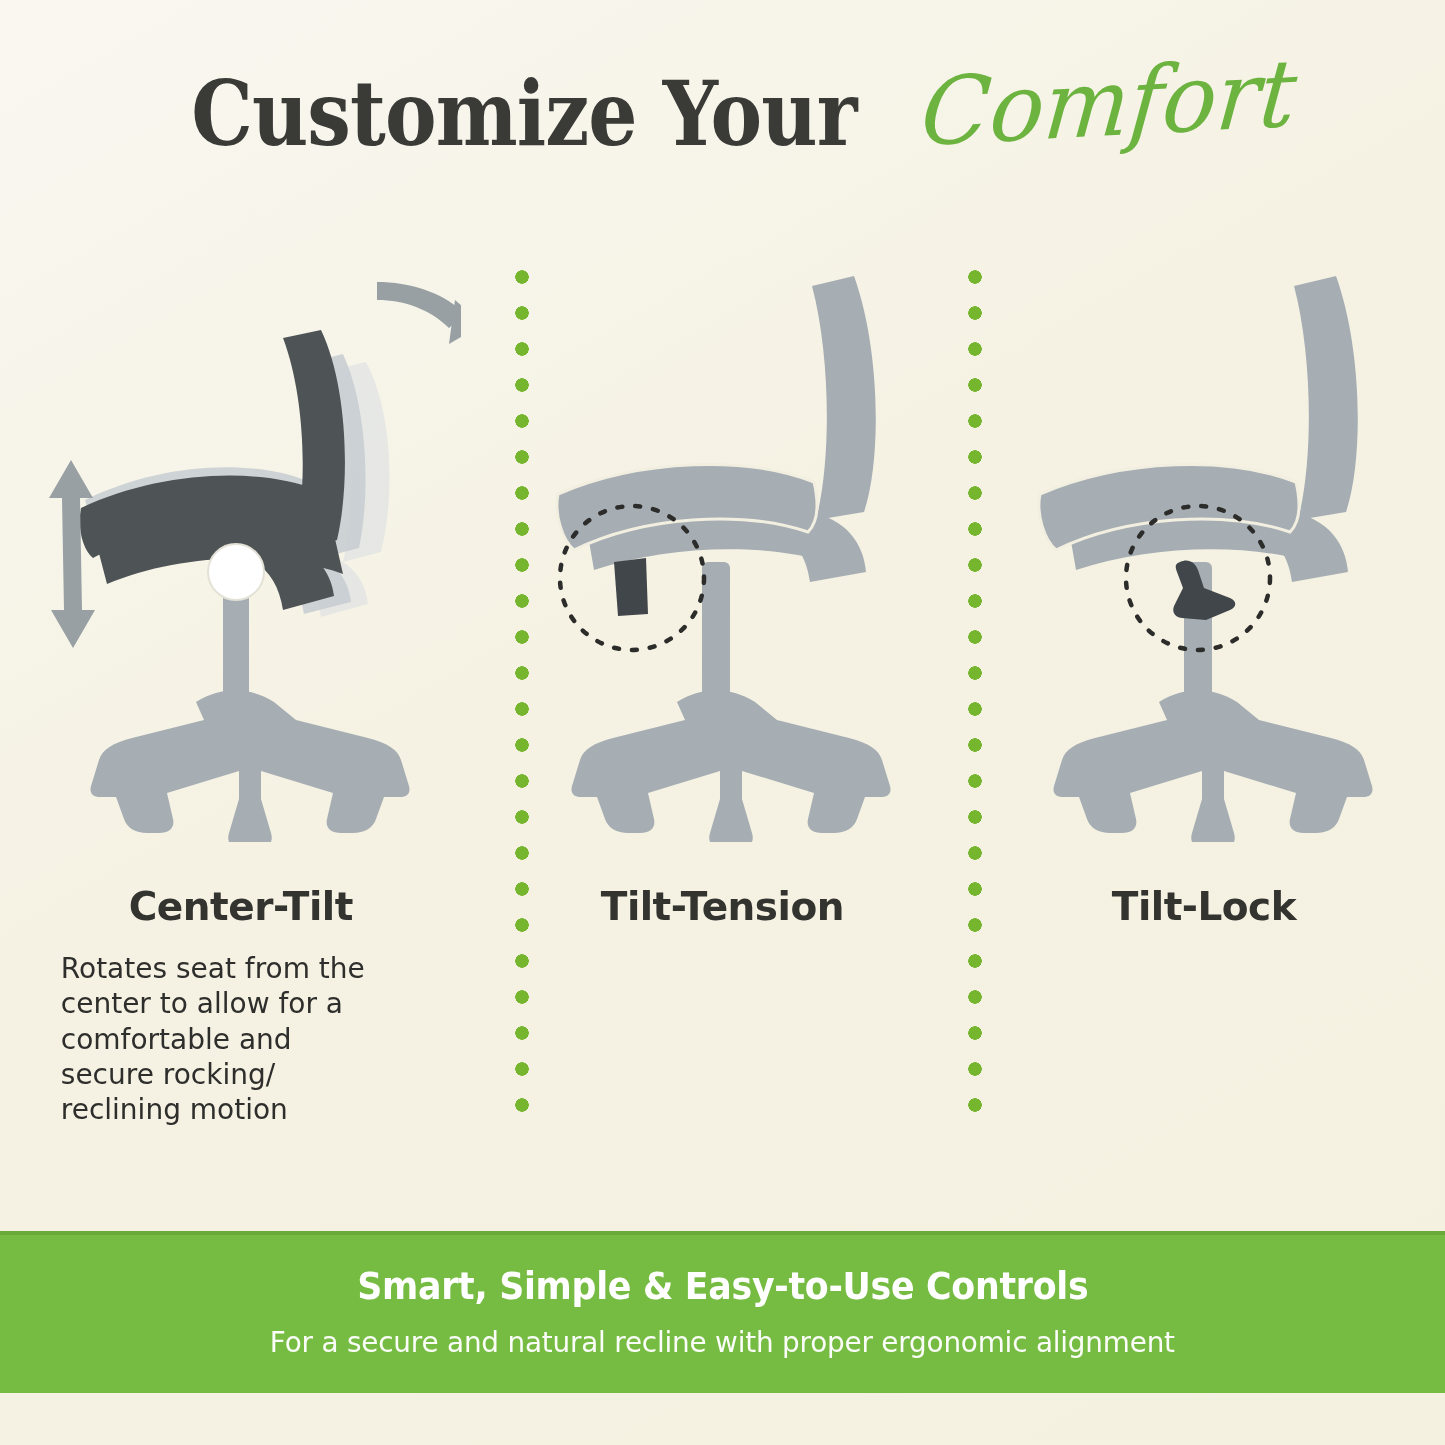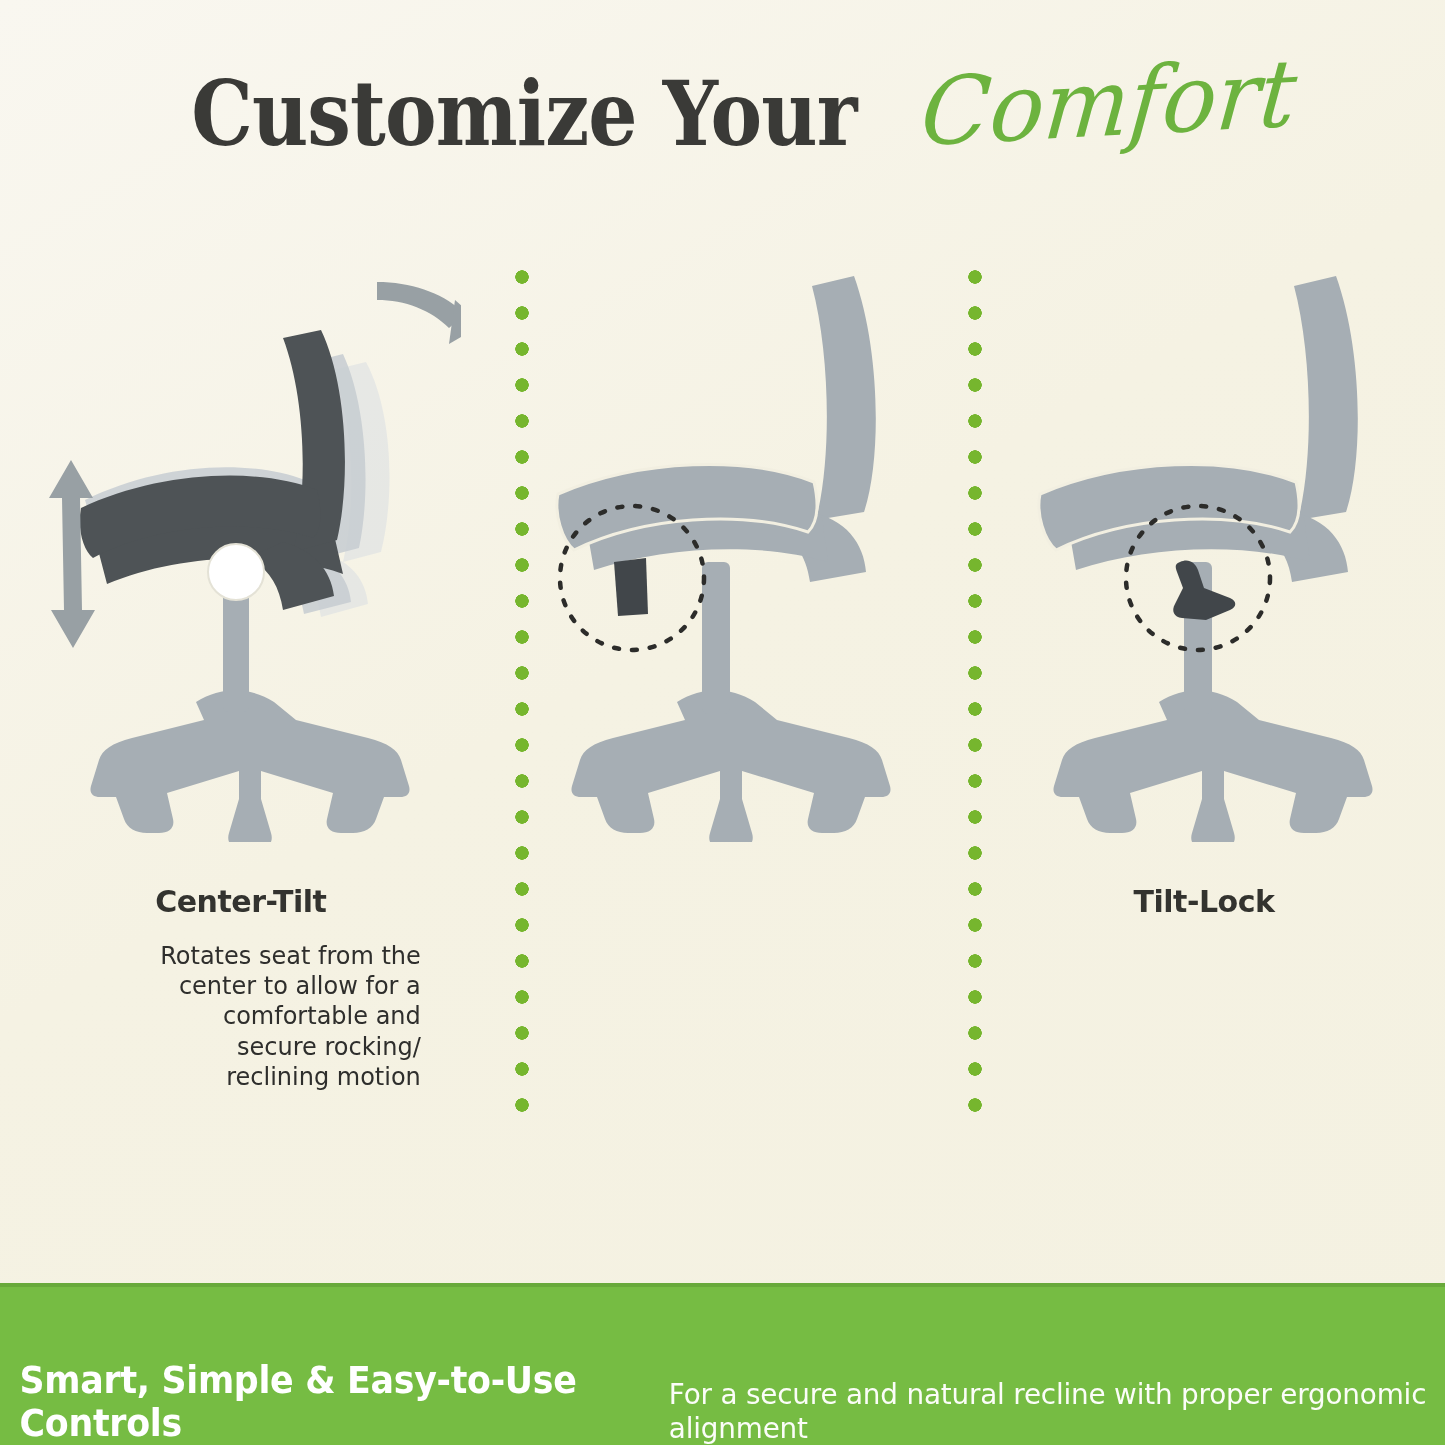--- a/index.html
+++ b/index.html
@@ -78,32 +78,32 @@
     width: 440px;
     height: 580px;
     position: relative;
     flex: 0 0 auto;
   }
   .figure svg { display: block; width: 100%; height: 100%; }
 
   .col-title {
     font-family: "DejaVu Sans", "Liberation Sans", sans-serif;
     font-weight: bold;
-    font-size: 30px;
+    font-size: 39px;
     color: #33332F;
     letter-spacing: -0.5px;
     text-align: center;
     margin-top: 42px;
   }
   .col-desc {
     font-family: "DejaVu Sans", "Liberation Sans", sans-serif;
-    font-size: 24px;
+    font-size: 28px;
     line-height: 1.26;
     color: #2E2E2C;
-    text-align: right;
+    text-align: left;
     margin-top: 22px;
     width: 360px;
     white-space: pre-line;
   }
 
   
   .divider {
     position: absolute;
     top: 6px;
     width: 18px;
@@ -112,27 +112,27 @@
     background-size: 18px 36px;
     background-repeat: repeat-y;
   }
   #divider-1 { left: 513px; }
   #divider-2 { left: 966px; }
 
   
   #footer {
     position: absolute;
     left: 0;
-    top: 1283px;
+    top: 1231px;
     width: 1445px;
     height: 162px;
     background: #76BC43;
     display: flex;
-    flex-direction: row;
-    align-items: flex-end;
+    flex-direction: column;
+    align-items: center;
     justify-content: center;
   }
   #footer-top {
     position: absolute;
     top: 0; left: 0;
     width: 1445px;
     height: 4px;
     background: #68A93A;
   }
   #footer-headline {
@@ -226,20 +226,21 @@
           <path d="M306 250 C344 256 362 282 364 310 L308 320 C304 292 292 276 268 268 Z" fill="#A6AEB4"></path>
 
           <path d="M84 262 C164 236 256 234 320 256 L326 300 C258 280 164 284 92 308 Z" fill="#A6AEB4"></path>
           <path d="M56 232 C140 196 246 194 312 220 C318 246 314 262 306 270 C240 248 142 254 72 288 C60 278 52 252 56 232 Z" fill="#A6AEB4" stroke="#F2EFE1" stroke-width="3"></path>
 
           <path d="M112 300 l32 -4 l2 56 l-30 2 z" fill="#41464A"></path>
 
           <circle cx="130" cy="316" r="72" fill="none" stroke="#2C2C2A" stroke-width="4.5" stroke-dasharray="5 13" stroke-linecap="round"></circle>
         </svg>
       </div>
+      <div class="col-title">Tilt-Tension</div>
     </div>
 
     <div class="column">
       <div class="figure">
         <svg viewBox="0 0 440 580" xmlns="http://www.w3.org/2000/svg">
           <g fill="#A6AEB4">
             <path d="M203 330 h22 v140 h-22 z"></path>
             <path d="M175 440 c12 -8 28 -12 39 -12 c11 0 27 4 39 12 l22 18 l72 18 c20 5 30 12 33 22 l8 26 c2 7 -2 11 -9 11 h-16 l-8 22 c-3 9 -12 14 -23 14 h-12 c-10 0 -16 -5 -14 -14 l6 -26 l-72 -22 v28 l10 34 c3 10 -3 16 -14 16 h-14 c-11 0 -17 -6 -14 -16 l10 -34 v-28 l-72 22 l6 26 c2 9 -4 14 -14 14 h-12 c-11 0 -20 -5 -23 -14 l-8 -22 h-16 c-7 0 -11 -4 -9 -11 l8 -26 c3 -10 13 -17 33 -22 l72 -18 z"></path>
           </g>
           <rect x="200" y="300" width="28" height="152" rx="6" fill="#A6AEB4"></rect>

